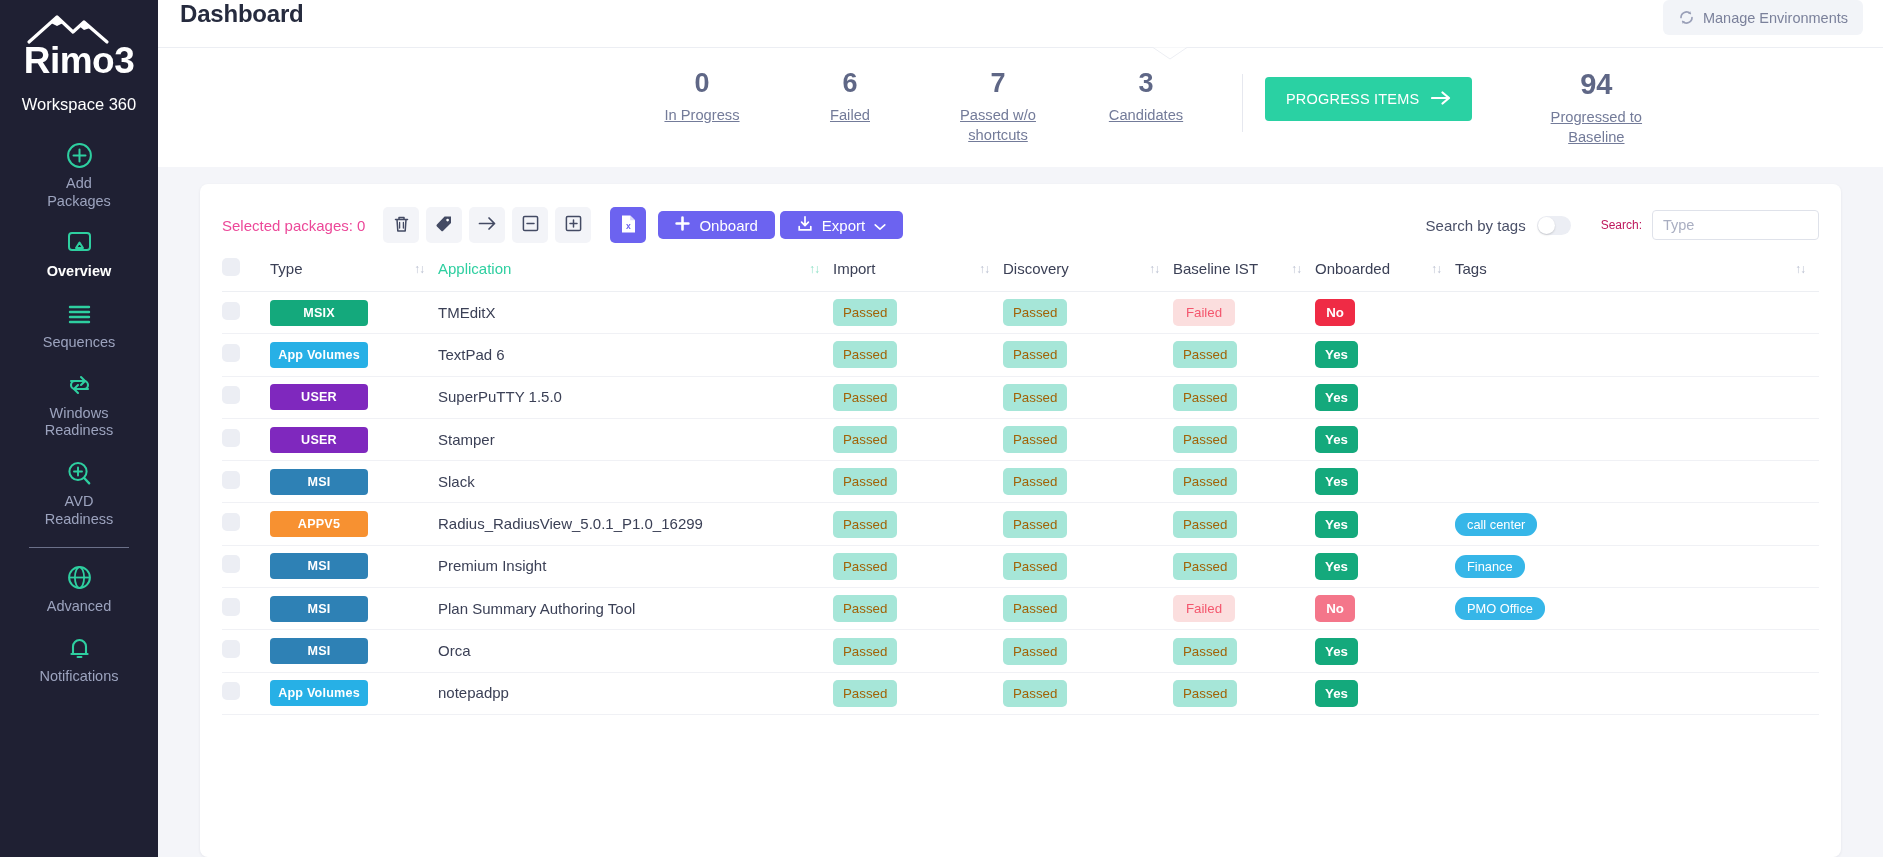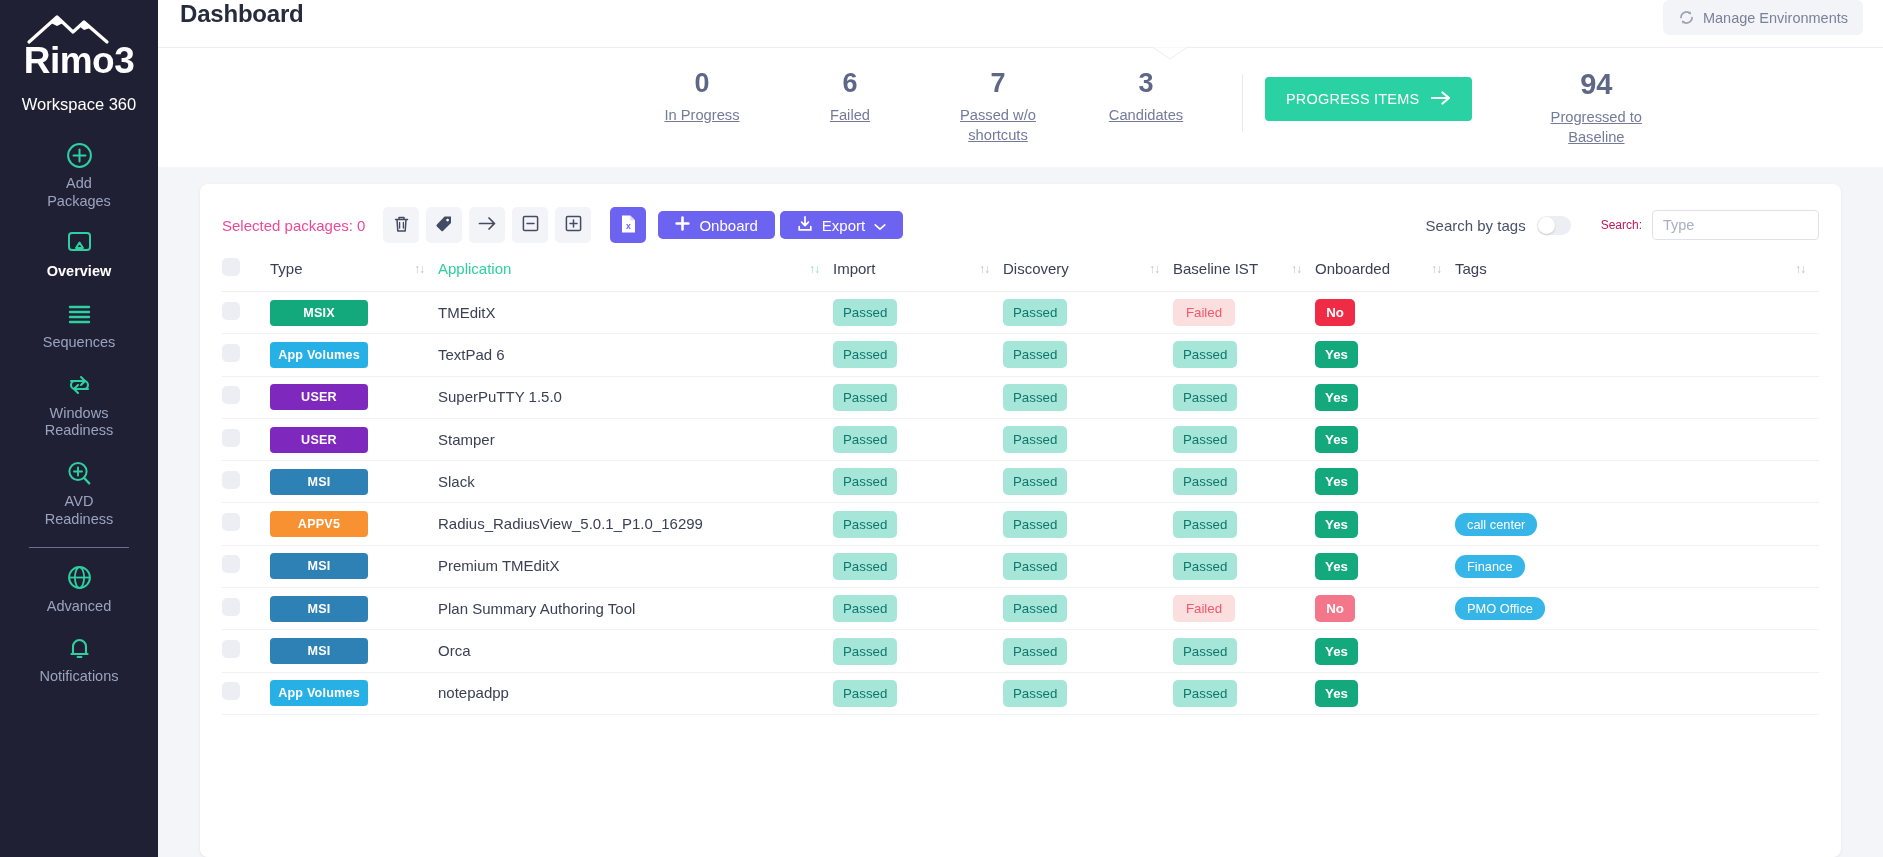--- a/index.html
+++ b/index.html
@@ -159,21 +159,21 @@
 
   .badge {
     display: inline-block; min-width: 98px; text-align: center;
     border-radius: 4px; color: #fff; font-size: 12.6px; font-weight: 700;
     padding: 6px 8px; letter-spacing: 0.2px;
   }
   .pill {
     display: inline-block; min-width: 62px; text-align: center;
     border-radius: 5px; font-size: 13.3px; padding: 6px 10px;
   }
-  .pill.pass { background: #a6e6d8; color: #0f766e; }
+  .pill.pass { background: #a6e6d8; color: #a16207; }
   .pill.fail { background: #fbdede; color: #f4566d; }
   .yn {
     display: inline-block; min-width: 40px; text-align: center;
     border-radius: 5px; font-size: 13.3px; font-weight: 700; color: #fff;
     padding: 6px 10px;
   }
   .tag-chip {
     display: inline-block; background: #36b6e8; color: #fff;
     border-radius: 11px; font-size: 12.8px; padding: 4px 12px;
   }
@@ -559,21 +559,21 @@
                 <td><span class="app-name">Radius_RadiusView_5.0.1_P1.0_16299</span></td>
                 <td><span class="pill pass">Passed</span></td>
                 <td><span class="pill pass">Passed</span></td>
                 <td><span class="pill pass">Passed</span></td>
                 <td><span class="yn" style="background: rgb(20, 169, 124);">Yes</span></td>
                 <td><span class="tag-chip" style="background: rgb(54, 182, 232);">call center</span></td>
               </tr>
               <tr>
                 <td><span class="cbx"></span></td>
                 <td><span class="badge" style="background: rgb(46, 129, 181);">MSI</span></td>
-                <td><span class="app-name">Premium TMEditX</span></td>
+                <td><span class="app-name">Premium Insight</span></td>
                 <td><span class="pill pass">Passed</span></td>
                 <td><span class="pill pass">Passed</span></td>
                 <td><span class="pill pass">Passed</span></td>
                 <td><span class="yn" style="background: rgb(20, 169, 124);">Yes</span></td>
                 <td><span class="tag-chip" style="background: rgb(54, 182, 232);">Finance</span></td>
               </tr>
               <tr>
                 <td><span class="cbx"></span></td>
                 <td><span class="badge" style="background: rgb(46, 129, 181);">MSI</span></td>
                 <td><span class="app-name">Plan Summary Authoring Tool</span></td>

